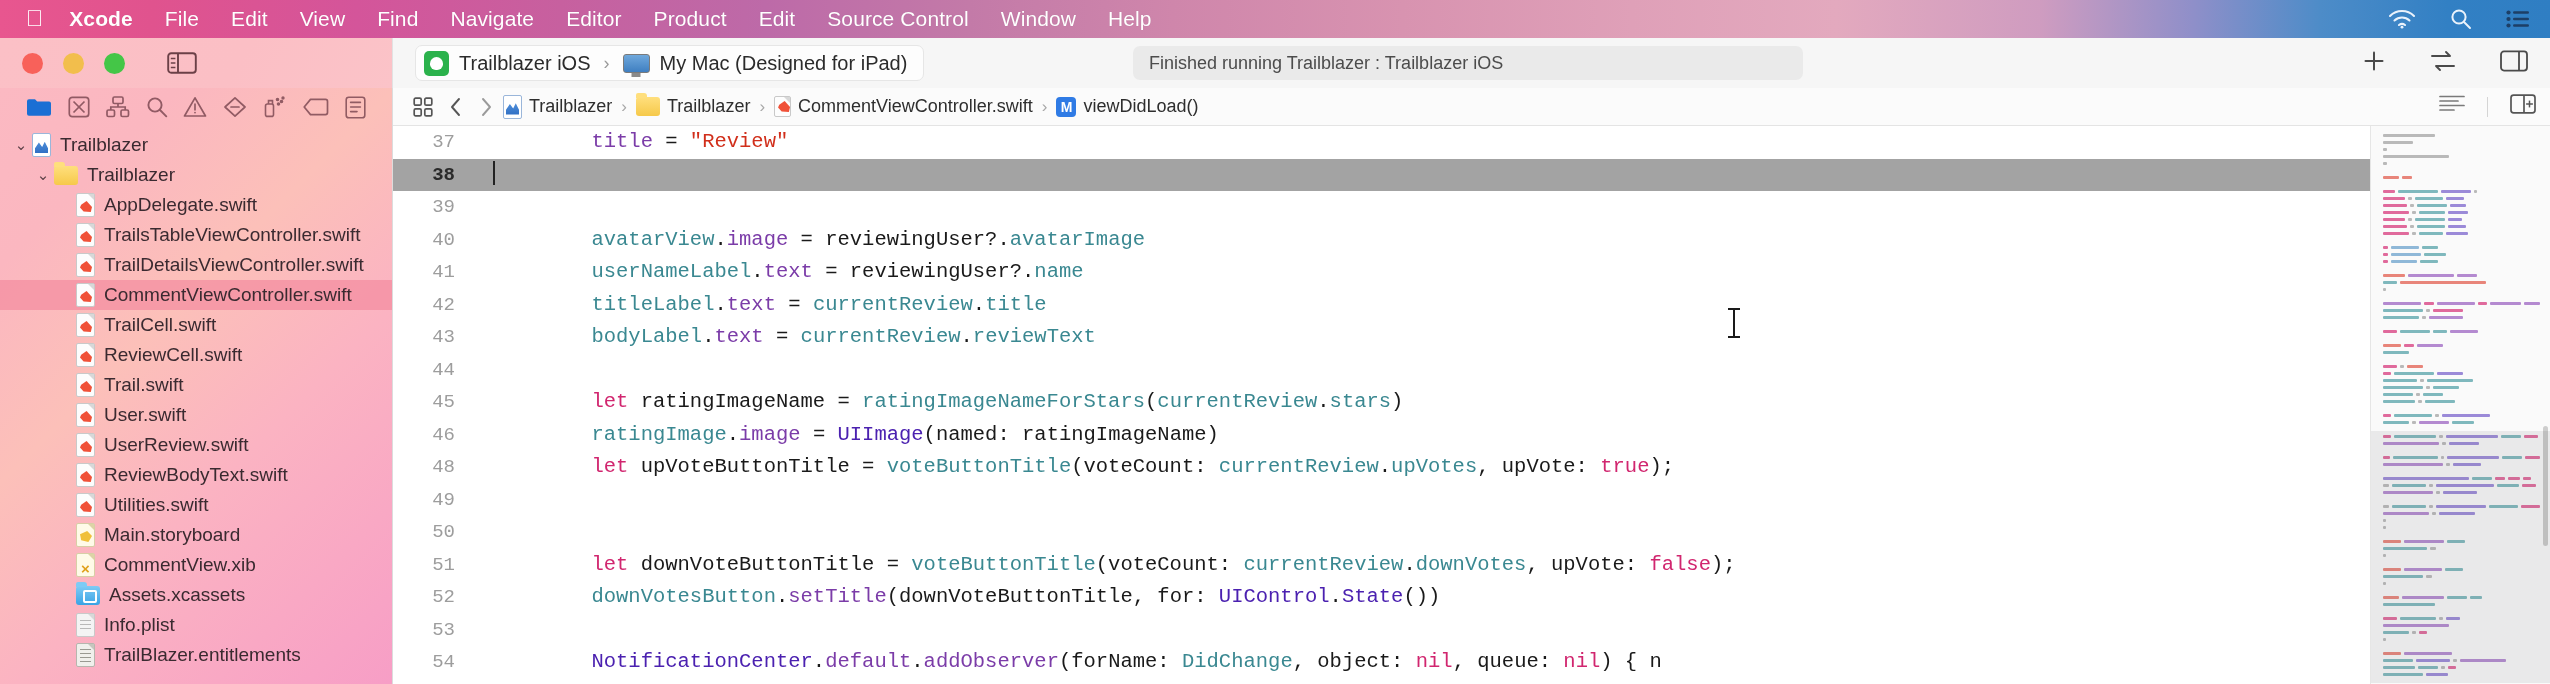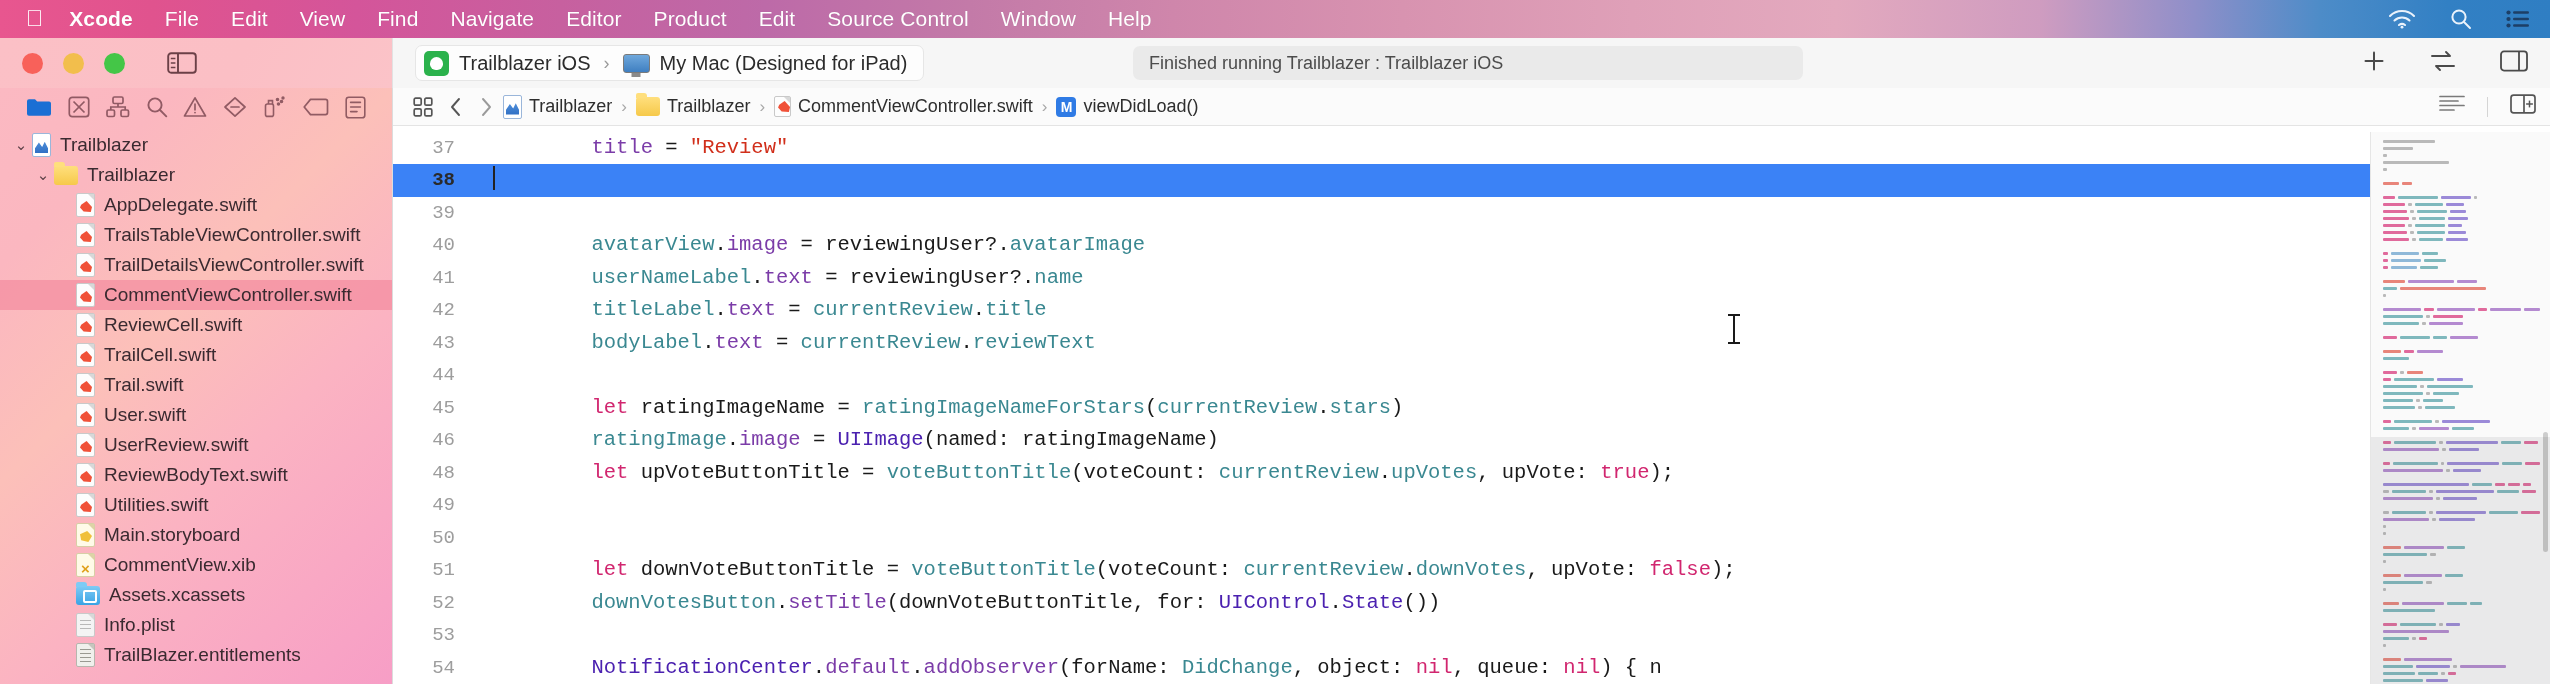--- a/index.html
+++ b/index.html
@@ -312,38 +312,38 @@
   .bc-m {
     width: 20px; height: 20px; border-radius: 4px;
     background: #2f7be5; color: #fff;
     font-size: 14px; font-weight: bold;
     display: flex; align-items: center; justify-content: center;
     font-family: "Liberation Sans", sans-serif;
   }
   .bc-right { margin-left: auto; display: flex; align-items: center; gap: 22px; }
   .bc-divider { width: 1px; height: 20px; background: #d5d5d5; }
 
-  .editor-body { flex: 1; display: flex; min-height: 0; position: relative; align-items: flex-end; }
+  .editor-body { flex: 1; display: flex; min-height: 0; position: relative; }
 
   .code-area {
     flex: 1;
     position: relative;
     overflow: hidden;
     background: #ffffff;
     font-family: "Liberation Mono", monospace;
     font-size: 20.5px;
     line-height: 32.5px;
   }
   .code-line {
     display: flex;
     height: 32.5px;
     white-space: pre;
     align-items: center;
   }
-  .code-line.current { background: #3b82f6; }
+  .code-line.current { background: #a3a3a3; }
   .gutter {
     width: 78px;
     flex: 0 0 78px;
     text-align: right;
     padding-right: 16px;
     color: #9d9d9d;
     font-size: 19px;
     user-select: none;
   }
   .code-line.current .gutter { color: #2a2a2a; font-weight: bold; }
@@ -603,28 +603,28 @@
             <span class="ico">
               <span class="f f-swift"></span>
             </span>
             <span>CommentViewController.swift</span>
           </div>
           <div class="tree-row indent-2">
             <span class="tw"></span>
             <span class="ico">
               <span class="f f-swift"></span>
             </span>
+            <span>TrailCell.swift</span>
+          </div>
+          <div class="tree-row indent-2">
+            <span class="tw"></span>
+            <span class="ico">
+              <span class="f f-swift"></span>
+            </span>
             <span>ReviewCell.swift</span>
-          </div>
-          <div class="tree-row indent-2">
-            <span class="tw"></span>
-            <span class="ico">
-              <span class="f f-swift"></span>
-            </span>
-            <span>TrailCell.swift</span>
           </div>
           <div class="tree-row indent-2">
             <span class="tw"></span>
             <span class="ico">
               <span class="f f-swift"></span>
             </span>
             <span>Trail.swift</span>
           </div>
           <div class="tree-row indent-2">
             <span class="tw"></span>

